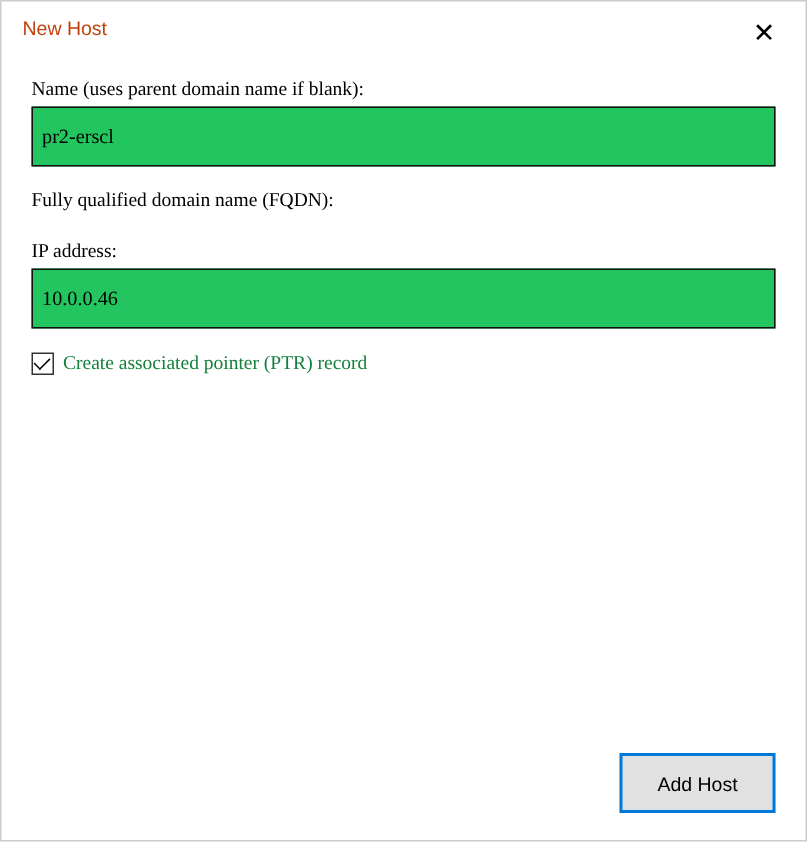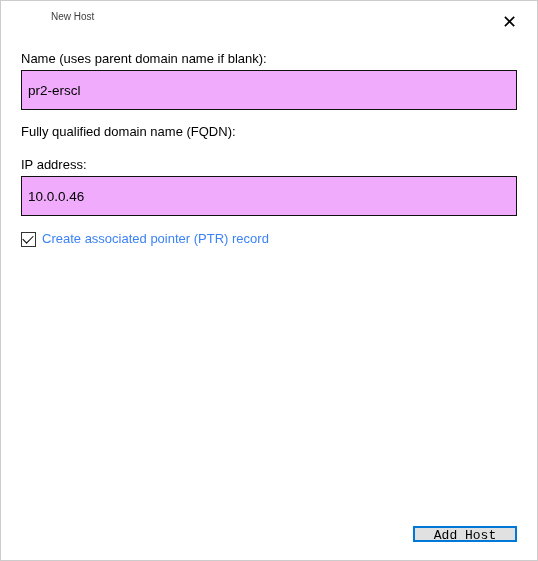--- a/index.html
+++ b/index.html
@@ -18,57 +18,57 @@
       display: flex;
       flex-direction: column;
     }
     .titlebar {
       display: flex;
       justify-content: space-between;
       align-items: flex-start;
       padding: 8px 12px 6px 14px;
     }
     .titlebar .title {
-      font-size: 10px;
-      color: #404040;
+      font-size: 13px;
+      color: #c2410c;
       padding-top: 2px;
-      margin-left: 36px;
     }
     .close-btn {
       font-size: 18px;
       line-height: 1;
       font-family: Arial, sans-serif;
       color: #000;
       padding: 4px 8px;
       cursor: default;
       user-select: none;
     }
     .content {
       padding: 10px 20px 0 20px;
       flex: 1;
       display: flex;
       flex-direction: column;
     }
     .field-group {
       margin-bottom: 14px;
+      font-family: Liberation Serif, serif;
     }
     .field-label {
       display: block;
       margin-bottom: 4px;
       font-size: 13px;
       color: #000;
     }
     .text-input {
       width: 100%;
       height: 28px;
       border: 1.5px solid #111;
       padding: 19px 6px;
       font-size: 13.5px;
       font-family: inherit;
-      background: #f0abfc;
+      background: #22c55e;
     }
     .text-readonly {
       width: 100%;
       height: 28px;
       border: 1px solid #b0b0b0;
       padding: 3px 6px;
       font-size: 13.5px;
       font-family: inherit;
       background: #f0f0f0;
       color: #6e6e6e;
@@ -98,33 +98,34 @@
       top: 0px;
       width: 5px;
       height: 9px;
       border: solid #000;
       border-width: 0 1.8px 1.8px 0;
       transform: rotate(45deg);
     }
     .checkbox-label {
       font-size: 13px;
       line-height: 1.35;
-      color: #3b82f6;
+      color: #15803d;
+      font-family: Liberation Serif, serif;
     }
     .button-row {
       display: flex;
       justify-content: flex-end;
       gap: 10px;
       padding: 0 20px 18px 20px;
     }
     .btn {
       min-width: 104px;
-      height: 16px;
+      height: 40px;
       font-size: 13px;
-      font-family: Liberation Mono, monospace;
+      font-family: Liberation Sans, sans-serif;
       background: #e1e1e1;
       border: 1px solid #adadad;
       cursor: default;
       padding: 0 10px;
     }
     .btn.primary {
       border: 2px solid #0078d7;
       background: #e1e1e1;
     }
   </style>

